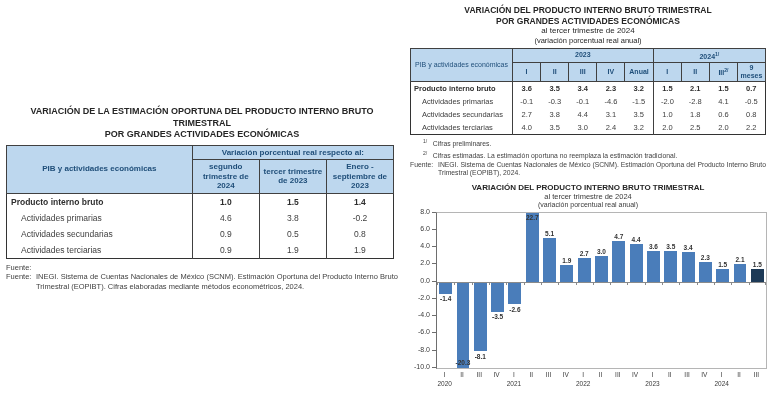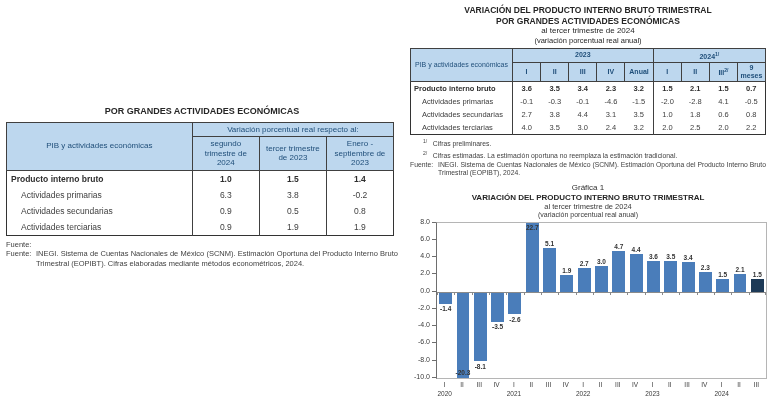--- a/index.html
+++ b/index.html
@@ -6,21 +6,21 @@
   .page { position:relative; width:768px; height:402px; background:#fff; overflow:hidden;
           font-family:"Liberation Sans", sans-serif; color:#3a3a3a; }
 
   
   .left-col { position:absolute; left:6px; top:106px; width:392px; }
   .l-title { text-align:center; font-size:9px; font-weight:bold; color:#262626; line-height:11.5px; }
   .l-title.sub { font-weight:normal; font-size:9px; }
 
   table.dtable { border-collapse:collapse; table-layout:fixed; }
   #left-table { width:388px; margin-top:4px; border:1.5px solid #333; }
-  #left-table th { background:#bdd7ee; color:#1f4e79; font-weight:normal; font-size:8px;
+  #left-table th { background:#bdd7ee; color:#1f4e79; font-weight:bold; font-size:8px;
                    border:1px solid #404040; padding:2px 2px; line-height:9.5px;text-align:center; }
   #left-table td { font-size:8.5px; text-align:center; padding:3px 2px; color:#404040;
                    border-left:1px solid #404040; }
   #left-table td.lbl { text-align:left; padding-left:14px; border-left:none; }
   #left-table tr.bold td { font-weight:bold; color:#2e2e2e; }
   #left-table tr.bold td.lbl { padding-left:4px; }
 
   .notes { margin-top:4px; display:grid; grid-template-columns:28px 1fr; font-size:7.5px;
            line-height:9.5px; color:#3f3f3f; column-gap:2px; text-align:justify; }
   .notes .lab { text-align:left; }
@@ -64,20 +64,21 @@
   .xlab  { position:absolute; font-size:6.5px; color:#3a3a3a; text-align:center; }
   .yrlab { position:absolute; font-size:6.5px; color:#3a3a3a; text-align:center; }
   sup.hmark { font-size:5px; }
 </style>
 </head>
 <body>
 
 <div class="page">
 
   <div class="left-col">
+    <div class="l-title">VARIACIÓN DE LA ESTIMACIÓN OPORTUNA DEL PRODUCTO INTERNO BRUTO TRIMESTRAL</div>
     <div class="l-title">POR GRANDES ACTIVIDADES ECONÓMICAS</div>
 
     <table id="left-table" class="dtable">
         <colgroup>
           <col style="width: 48%;">
           <col style="width: 17.3333%;">
           <col style="width: 17.3333%;">
           <col style="width: 17.3333%;">
         </colgroup>
         <thead>
@@ -93,21 +94,21 @@
         </thead>
         <tbody>
           <tr class="bold">
             <td class="lbl">Producto interno bruto</td>
             <td>1.0</td>
             <td>1.5</td>
             <td>1.4</td>
           </tr>
           <tr>
             <td class="lbl">Actividades primarias</td>
-            <td>6.3</td>
+            <td>4.6</td>
             <td>3.8</td>
             <td>-0.2</td>
           </tr>
           <tr>
             <td class="lbl">Actividades secundarias</td>
             <td>0.9</td>
             <td>0.5</td>
             <td>0.8</td>
           </tr>
           <tr>
@@ -219,21 +220,20 @@
     <div class="fnotes">
       <div class="fn-line"><sup>1/</sup>&nbsp;&nbsp;&nbsp;<span>Cifras preliminares.</span></div>
       <div class="fn-line"><sup>2/</sup>&nbsp;&nbsp;&nbsp;<span>Cifras estimadas. La estimación oportuna no reemplaza la estimación tradicional.</span></div>
       <div class="fuente-grid">
         <div>Fuente:</div>
         <div>INEGI. Sistema de Cuentas Nacionales de México (SCNM). Estimación Oportuna del Producto Interno Bruto Trimestral (EOPIBT), 2024.</div>
       </div>
     </div>
 
     <div class="graf-head">
-      <div class="g-label">Gráfica 1</div>
       <div class="g-title">VARIACIÓN DEL PRODUCTO INTERNO BRUTO TRIMESTRAL</div>
       <div class="g-sub">al tercer trimestre de 2024</div>
       <div class="g-note">(variación porcentual real anual)</div>
     </div>
 
     <div class="chart" id="chart">
       <div class="plot" id="plot">
           <div class="zline" style="top: 68.8889px;"></div>
           <div class="ctick" style="left: 0px; top: 68.8889px;"></div>
           <div class="ctick" style="left: 17.3158px; top: 68.8889px;"></div>

